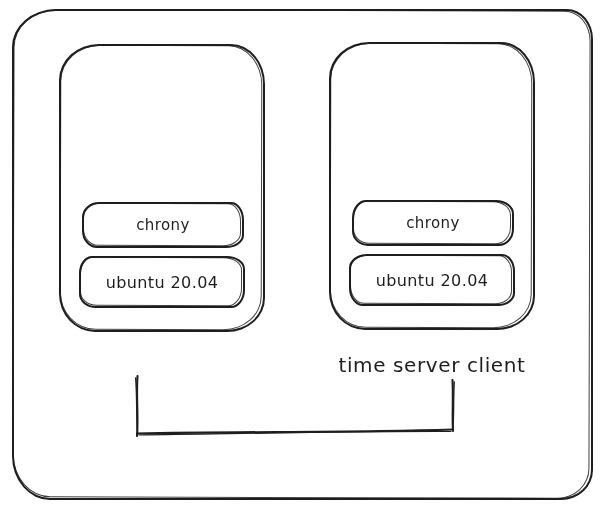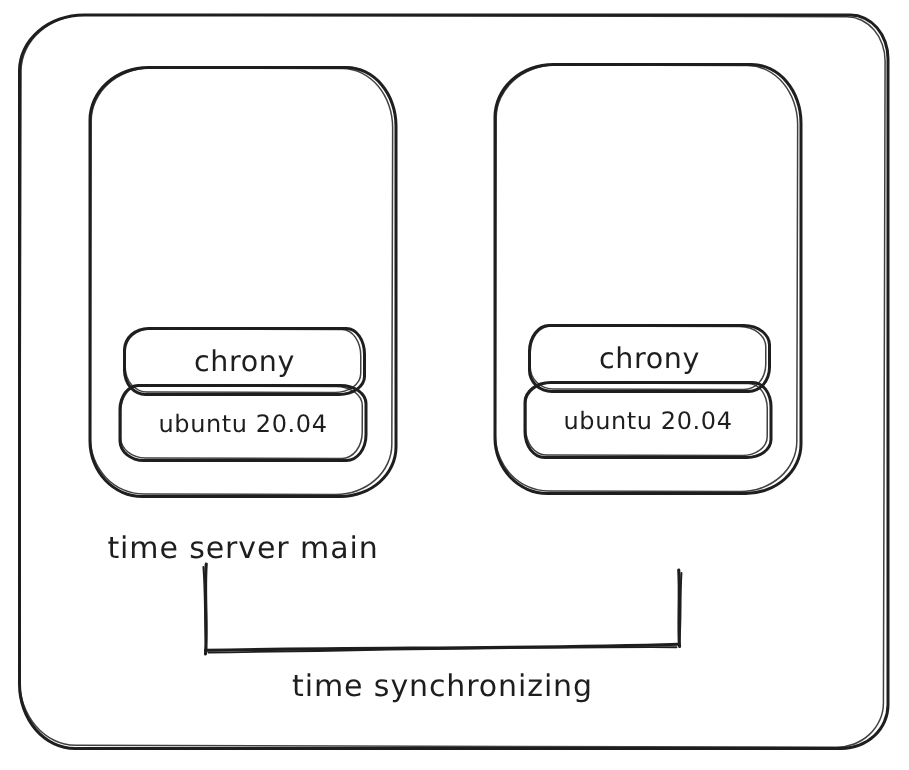--- a/index.html
+++ b/index.html
@@ -51,25 +51,25 @@
   .server-client { left: 315px; top: 31px; }
   .component {
     display: flex;
     align-items: center;
     justify-content: center;
     letter-spacing: 0.4px;
     white-space: nowrap;
   }
   .comp-chrony {
     left: 21px;
-    top: 172px;
+    top: 156px;
     width: 162px;
     height: 46px;
     border-radius: 17px 13px 18px 15px / 15px 18px 13px 17px;
-    font-size: 19px;
+    font-size: 15px;
   }
   .comp-ubuntu {
     left: 18px;
     top: 210px;
     width: 166px;
     height: 52px;
     border-radius: 13px 18px 14px 17px / 17px 13px 18px 14px;
     font-size: 16px;
   }
   .server-client .comp-chrony { border-radius: 14px 18px 15px 16px / 18px 14px 17px 15px; }
@@ -119,29 +119,28 @@
     <div class="sketch server server-main">
       <div class="sketch component comp-chrony">chrony</div>
       <div class="sketch component comp-ubuntu">ubuntu 20.04</div>
     </div>
 
     <div class="sketch server server-client">
       <div class="sketch component comp-chrony">chrony</div>
       <div class="sketch component comp-ubuntu">ubuntu 20.04</div>
     </div>
 
-    <div class="server-label label-main">time server main</div>
 
+    <div class="server-label label-client">time server client</div>
 
   </div>
 
   <svg class="connector-svg" viewBox="0 0 606 513" xmlns="http://www.w3.org/2000/svg">
     <path d="M137.5,376 C136,396 138.5,417 137,436" stroke-width="2.1"></path>
     <path d="M135.6,378 C137.2,398 136.2,418 137.6,434" stroke-width="1.3"></path>
     <path d="M137,433.5 C245,431.5 355,432.5 452.5,429.5" stroke-width="2.1"></path>
     <path d="M139,435 C250,433.5 370,431 451,431.5" stroke-width="1.2"></path>
     <path d="M452.5,380 C453.5,397 452,415 453,431" stroke-width="2.1"></path>
     <path d="M454.3,382 C453.2,400 454.2,416 452.8,429" stroke-width="1.3"></path>
   </svg>
 
-  <div class="connector-label">time synchronizing</div>
 
 </div>
 
 </body></html>

